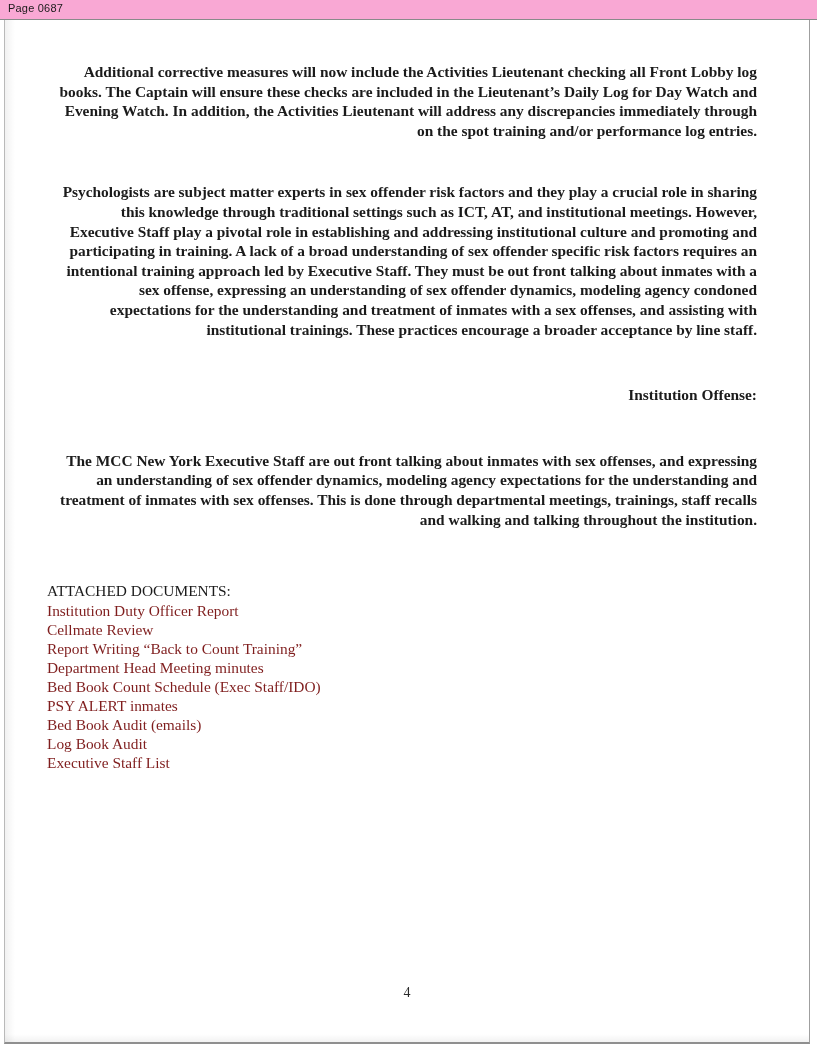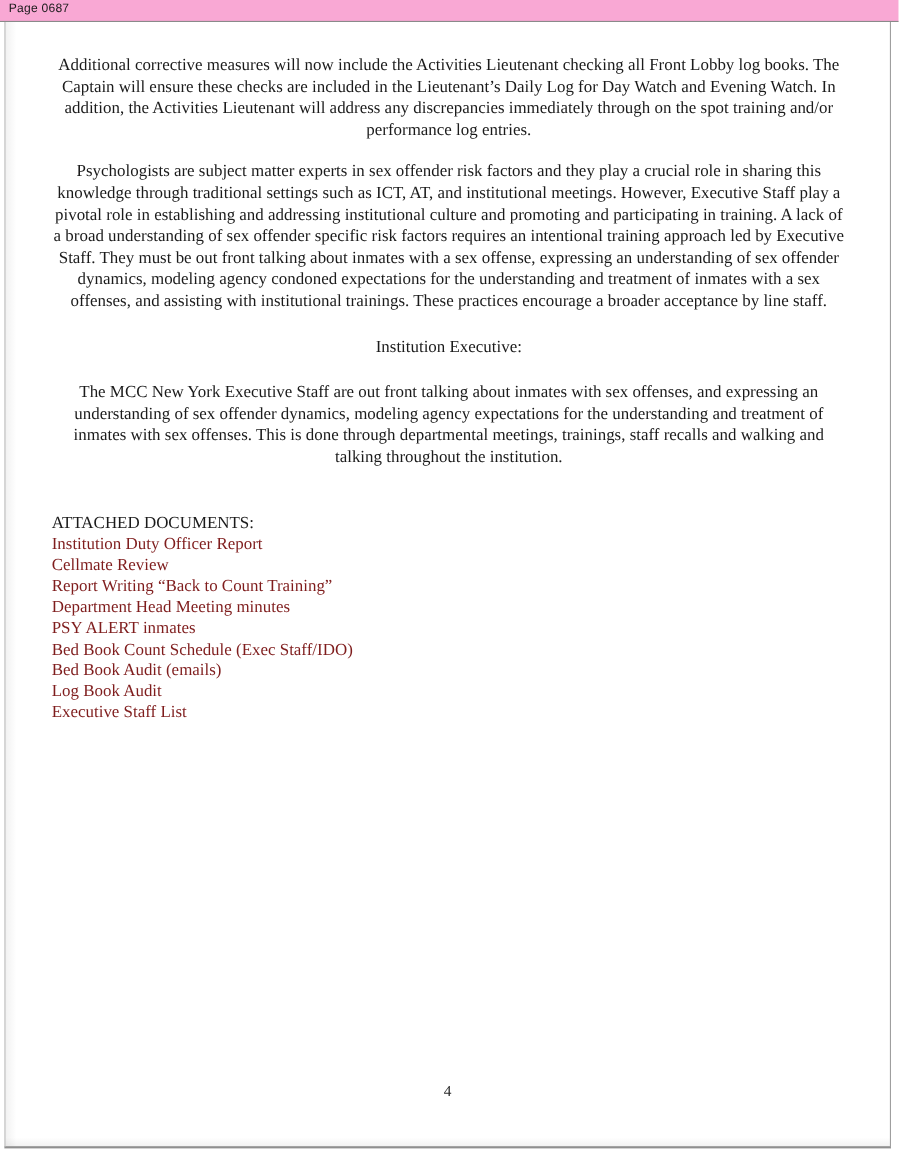--- a/index.html
+++ b/index.html
@@ -67,25 +67,26 @@
     background: linear-gradient(to top, rgba(0,0,0,0.05), rgba(0,0,0,0));
     pointer-events: none;
   }
   .content {
     position: absolute;
     left: 42px;
     top: 30px;
     width: 722px;
   }
   p.body-text {
-    margin: 0;
+    margin: 12px;
     font-size: 15.4px;
     line-height: 19.6px;
     color: #1b1b1b;
-    text-align: center;
+    text-align: right;
+    font-weight: bold;
   }
   .section-heading {
     margin: 0;
     font-size: 15.4px;
     line-height: 19.6px;
     font-weight: bold;
     color: #111111;
   }
   .heading-gap-top { height: 17px; }
   .heading-gap-bottom { height: 1px; }
@@ -131,37 +132,37 @@
     <div class="content">
 
       <p class="body-text">Additional corrective measures will now include the Activities Lieutenant checking all Front Lobby log books.  The Captain will ensure these checks are included in the Lieutenant’s Daily Log for Day Watch and Evening Watch.  In addition, the Activities Lieutenant will address any discrepancies immediately through on the spot training and/or performance log entries.</p>
 
       <div class="heading-gap-top"></div>
       <div class="heading-gap-bottom"></div>
 
       <p class="body-text">Psychologists are subject matter experts in sex offender risk factors and they play a crucial role in sharing this knowledge through traditional settings such as ICT, AT, and institutional meetings.  However, Executive Staff play a pivotal role in establishing and addressing institutional culture and promoting and participating in training.  A lack of a broad understanding of sex offender specific risk factors requires an intentional training approach led by Executive Staff.  They must be out front talking about inmates with a sex offense, expressing an understanding of sex offender dynamics, modeling agency condoned expectations for the understanding and treatment of inmates with a sex offenses, and assisting with institutional trainings.  These practices encourage a broader acceptance by line staff.</p>
 
       <div class="inst-gap"></div>
-      <p class="body-text">Institution Executive:</p>
+      <p class="body-text">Institution Offense:</p>
 
       <div class="inst-gap"></div>
       <p class="body-text">The MCC New York Executive Staff are out front talking about inmates with sex offenses, and expressing an understanding of sex offender dynamics, modeling agency expectations for the understanding and treatment of inmates with sex offenses.  This is done through departmental meetings, trainings, staff recalls and walking and talking throughout the institution.</p>
 
       <div class="attach-gap"></div>
       <p style="margin:0;">
         <span class="attach-title">ATTACHED DOCUMENTS:</span>
       </p>
 
       <ul class="attach-list">
         <li>Institution Duty Officer Report</li>
         <li>Cellmate Review</li>
         <li>Report Writing “Back to Count Training”</li>
         <li>Department Head Meeting minutes</li>
+        <li>Bed Book Count Schedule (Exec Staff/IDO)</li>
         <li>PSY ALERT inmates</li>
-        <li>Bed Book Count Schedule (Exec Staff/IDO)</li>
         <li>Bed Book Audit (emails)</li>
         <li>Log Book Audit</li>
         <li>Executive Staff List</li>
       </ul>
 
     </div>
 
     <div class="page-number">4</div>
   </div>
 

